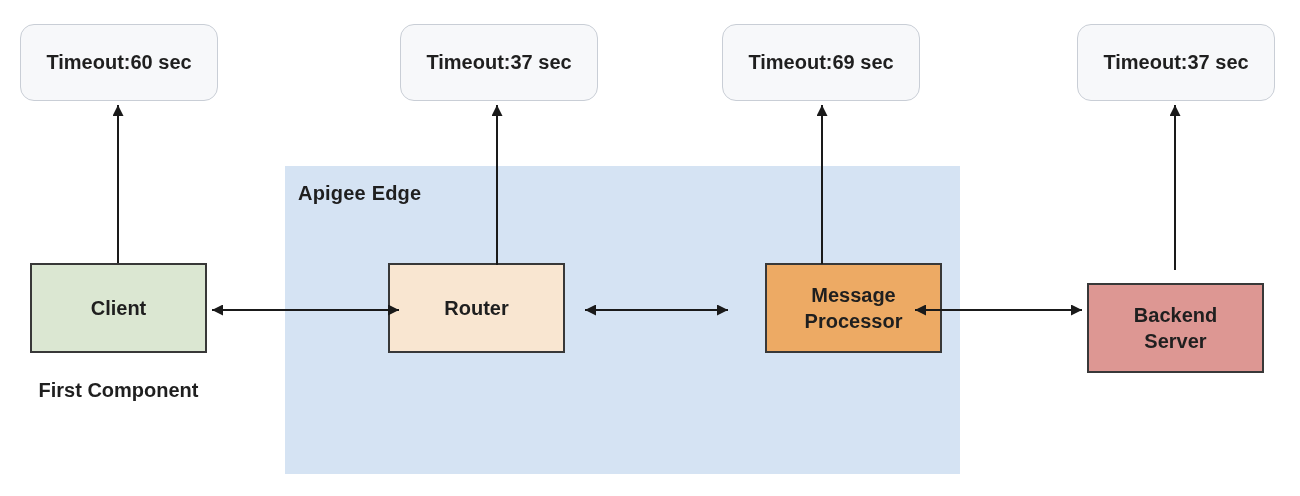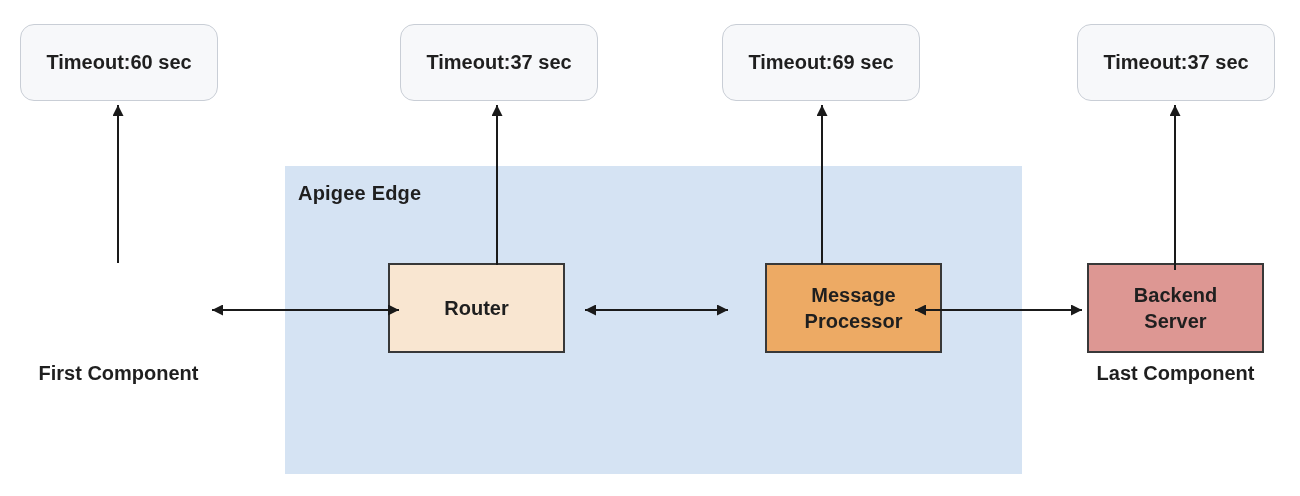--- a/index.html
+++ b/index.html
@@ -23,21 +23,21 @@
     position: relative;
     width: 1300px;
     height: 496px;
     background: #ffffff;
     overflow: hidden;
   }
   .region {
     position: absolute;
     left: 285px;
     top: 166px;
-    width: 737px;
+    width: 675px;
     height: 308px;
     background: var(--region-bg);
   }
   .region-label {
     position: absolute;
     left: 13px;
     top: 16px;
     font-size: 20px;
     font-weight: 700;
     color: var(--text);
@@ -75,24 +75,24 @@
     display: inline-block;
     max-width: 132px;
     font-size: 20px;
     font-weight: 700;
     line-height: 1.3;
     color: var(--text);
   }
   .comp-client  { left: 30px;   background: var(--client-bg); }
   .comp-router  { left: 388px;  background: var(--router-bg); text-align: right; }
   .comp-mp      { left: 765px;  background: var(--message-processor-bg); }
-  .comp-backend { left: 1087px; background: var(--backend-bg); }
+  .comp-backend { left: 1087px; background: var(--backend-bg); margin-top: 20px; }
   .caption {
     position: absolute;
-    top: 362px;
+    top: 379px;
     width: 177px;
     text-align: center;
     font-size: 20px;
     font-weight: 700;
     color: var(--text);
     white-space: nowrap;
   }
   .caption-first { left: 30px; }
   .caption-last  { left: 1087px; }
   .arrows {
@@ -123,32 +123,34 @@
   </div>
   <div class="timeout" style="left:722px">
     <span>Timeout:</span>
     <span class="val">69 sec</span>
   </div>
   <div class="timeout" style="left:1077px">
     <span>Timeout:</span>
     <span class="val">37 sec</span>
   </div>
 
+  <div class="comp comp-client">
+    <span class="comp-label">Client</span>
+  </div>
   <div class="comp comp-router">
     <span class="comp-label">Router</span>
   </div>
   <div class="comp comp-mp">
     <span class="comp-label">Message Processor</span>
   </div>
   <div class="comp comp-backend">
     <span class="comp-label">Backend Server</span>
   </div>
 
   <div class="caption caption-first">First Component</div>
-  <div class="caption caption-last">Last Component</div>
 
   <svg class="arrows" viewBox="0 0 1300 496" xmlns="http://www.w3.org/2000/svg">
     <defs>
       <marker id="ah" viewBox="0 0 10 10" refX="10" refY="5" markerWidth="13" markerHeight="11" markerUnits="userSpaceOnUse" orient="auto-start-reverse">
         <path d="M0,0 L10,5 L0,10 z" fill="#1a1a1a"></path>
       </marker>
     </defs>
 
     <line x1="118" y1="263" x2="118" y2="105" marker-end="url(#ah)"></line>
     <line x1="497" y1="265" x2="497" y2="105" marker-end="url(#ah)"></line>

